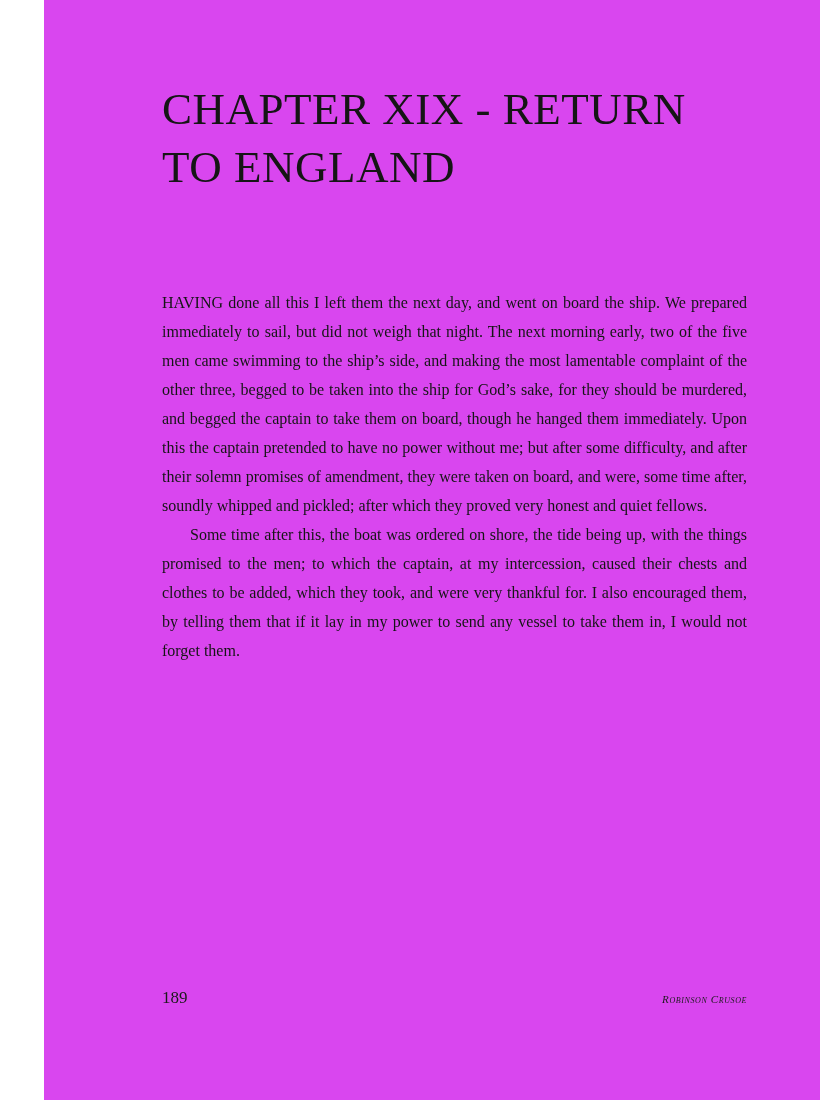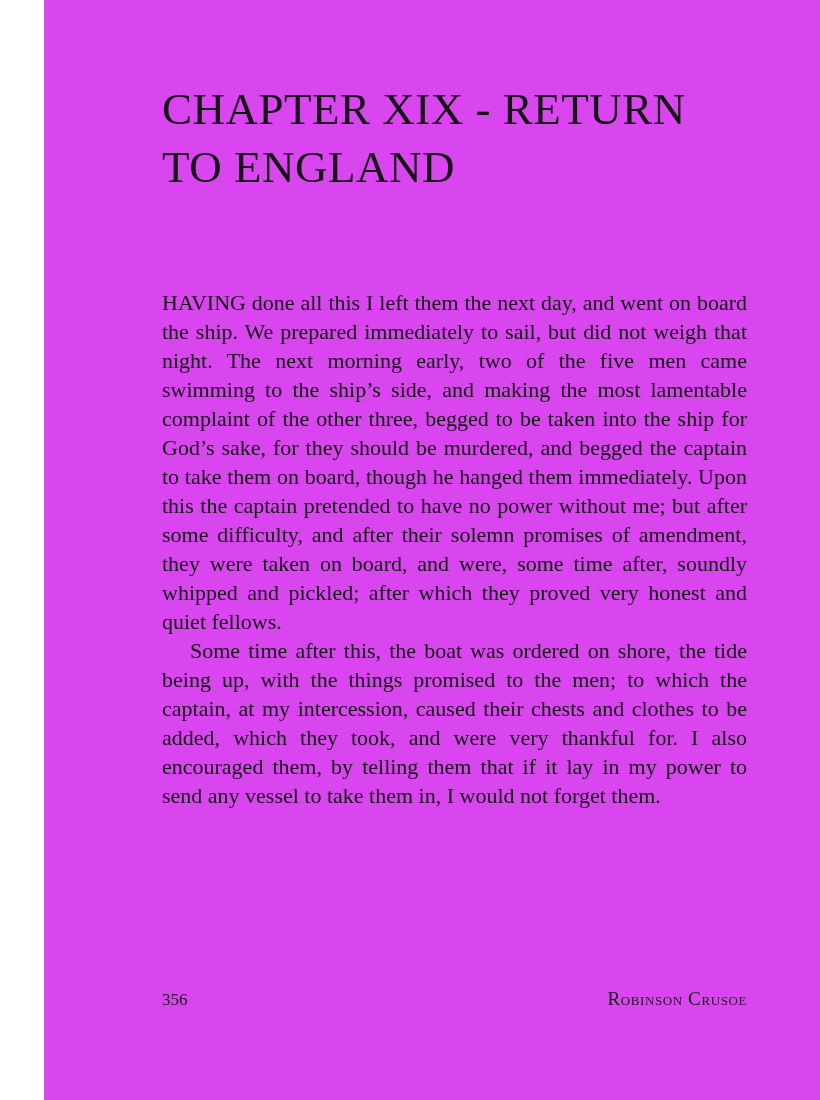--- a/index.html
+++ b/index.html
@@ -27,21 +27,21 @@
     line-height: 58px;
     font-weight: 400;
     letter-spacing: 0.5px;
     color: #151515;
   }
   .body-text {
     position: absolute;
     top: 288px;
     left: 118px;
     width: 585px;
-    font-size: 22px;
+    font-size: 16px;
     line-height: 29px;
     color: #151515;
   }
   .body-text p {
     text-align: justify;
   }
   .body-text p + p {
     text-indent: 28px;
   }
   .page-footer {
@@ -51,36 +51,37 @@
     width: 585px;
     display: flex;
     justify-content: space-between;
     align-items: baseline;
   }
   .page-number {
     font-size: 17px;
     color: #1b1b1b;
   }
   .running-title {
-    font-size: 19px;
+    font-size: 11px;
     font-variant: small-caps;
     letter-spacing: 0.6px;
     color: #1b1b1b;
+    font-style: italic;
   }
 </style>
 </head>
 <body>
 
 <div class="page">
 
   <h1 class="chapter-title">CHAPTER XIX - RETURN TO ENGLAND</h1>
 
   <div class="body-text">
     <p>HAVING done all this I left them the next day, and went on board the ship. We prepared immediately to sail, but did not weigh that night. The next morning early, two of the five men came swimming to the ship’s side, and making the most lamentable complaint of the other three, begged to be taken into the ship for God’s sake, for they should be murdered, and begged the captain to take them on board, though he hanged them immediately. Upon this the captain pretended to have no power without me; but after some difficulty, and after their solemn promises of amendment, they were taken on board, and were, some time after, soundly whipped and pickled; after which they proved very honest and quiet fellows.</p>
     <p>Some time after this, the boat was ordered on shore, the tide being up, with the things promised to the men; to which the captain, at my intercession, caused their chests and clothes to be added, which they took, and were very thankful for. I also encouraged them, by telling them that if it lay in my power to send any vessel to take them in, I would not forget them.</p>
   </div>
 
   <div class="page-footer">
-    <span class="page-number">356</span>
+    <span class="page-number">189</span>
     <span class="running-title">Robinson Crusoe</span>
   </div>
 
 </div>
 
 </body></html>

